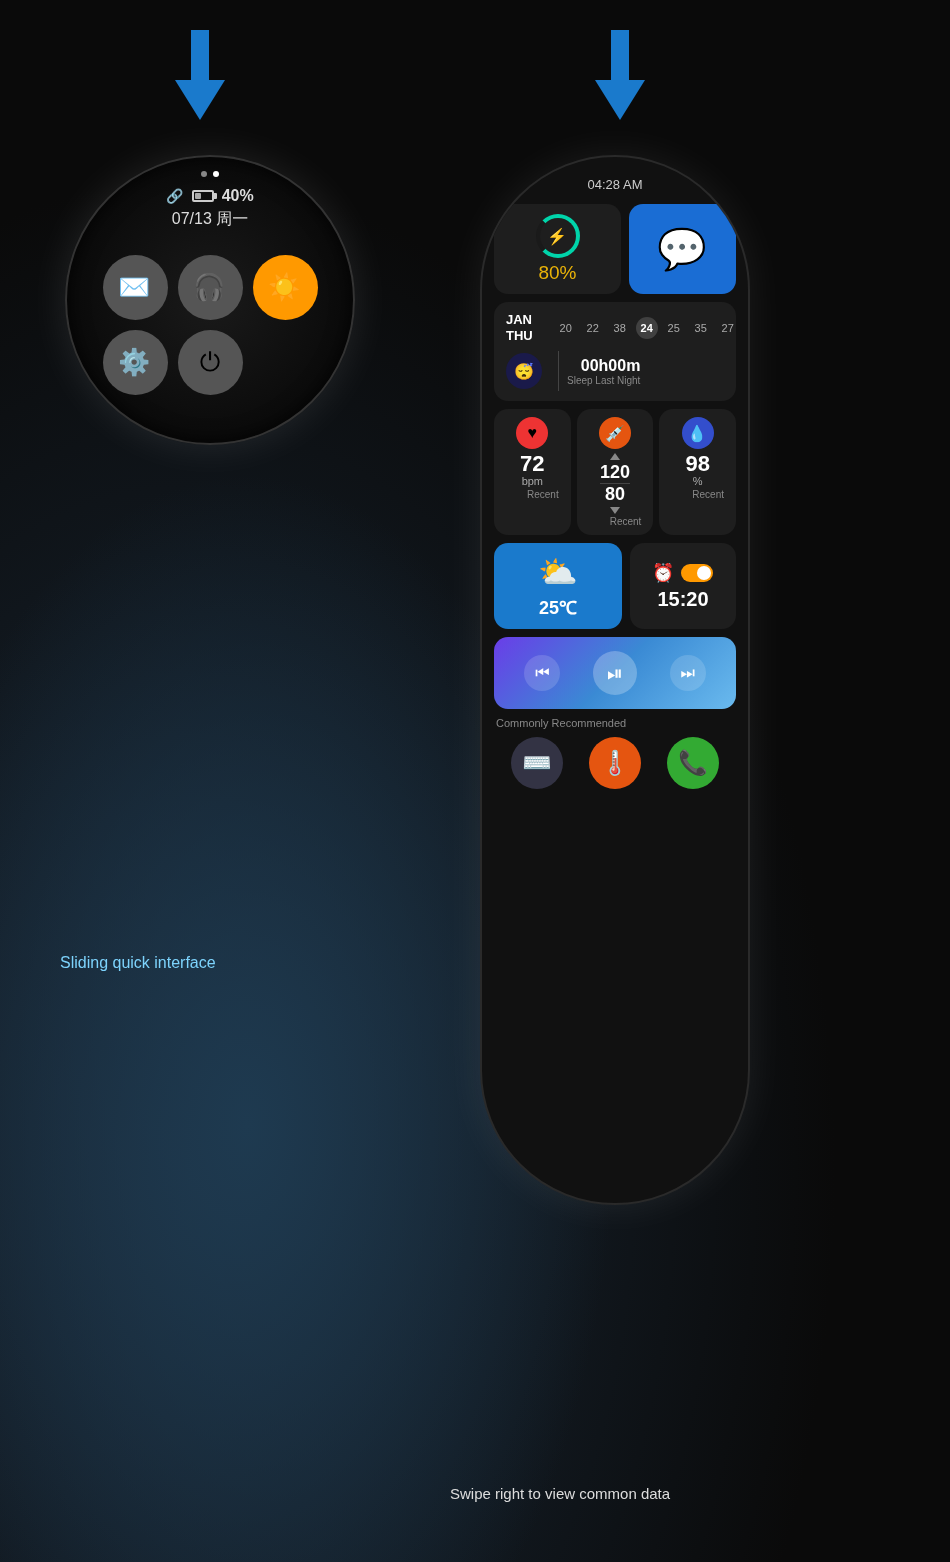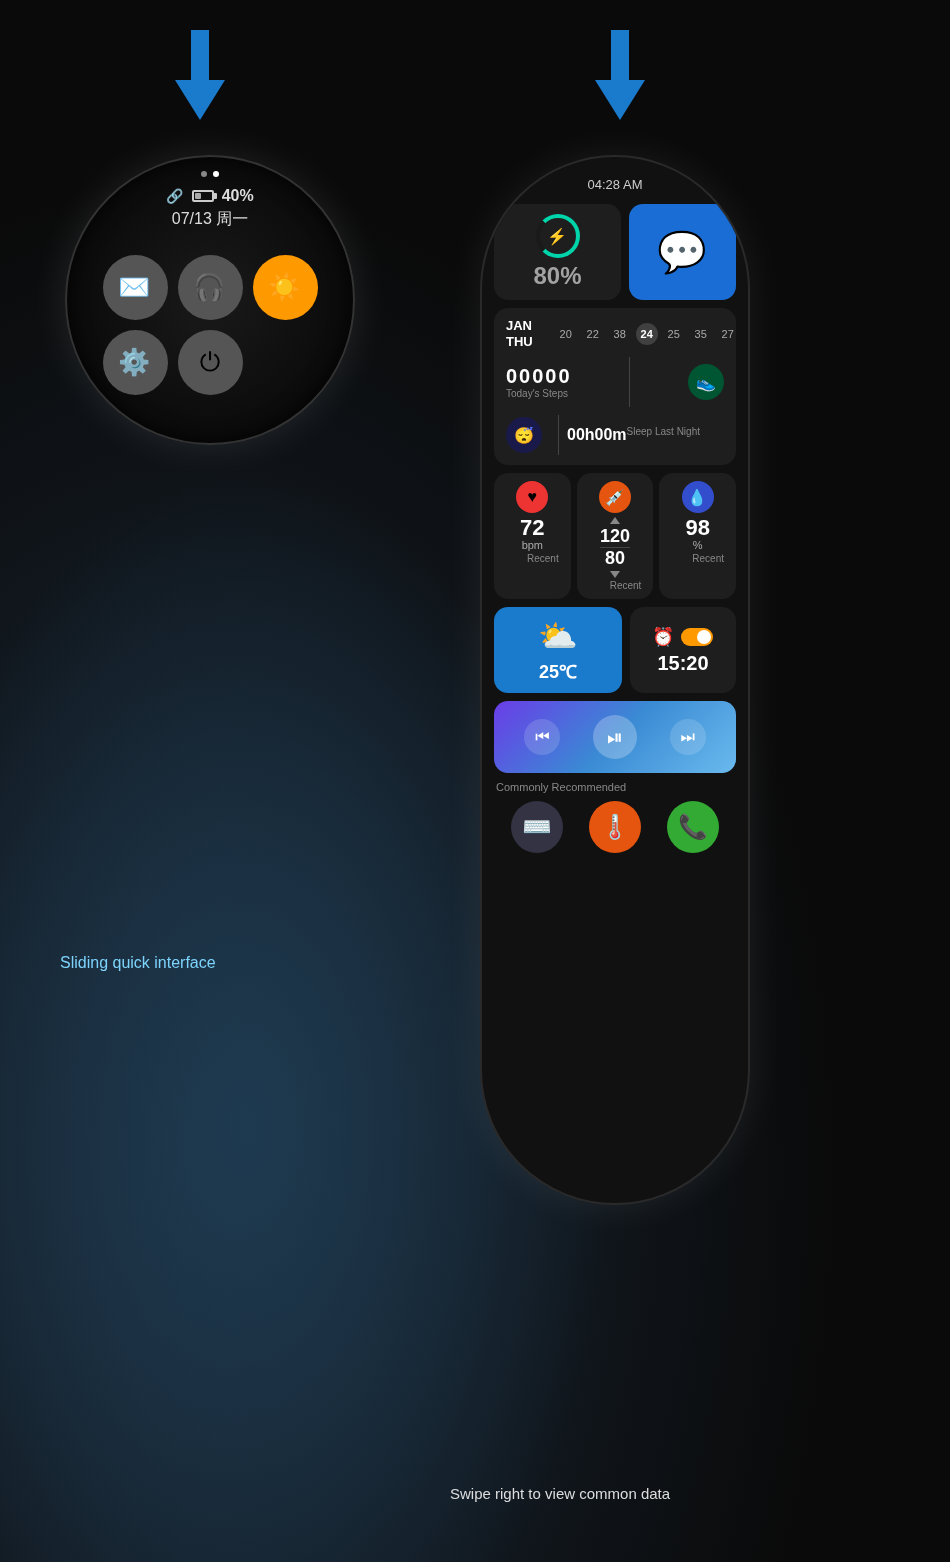--- a/index.html
+++ b/index.html
@@ -173,23 +173,23 @@
       border-top-color: #00d4aa;
       border-right-color: #00d4aa;
       border-bottom-color: #00d4aa;
       display: flex;
       align-items: center;
       justify-content: center;
       position: relative;
       margin-bottom: 4px;
     }
     .charge-pct {
-      color: #a3a3a3;
-      font-size: 24px;
-      font-weight: 700;
+      color: #eab308;
+      font-size: 19px;
+      font-weight: 400;
     }
     .card-message {
       background: #1a6dd4;
       border-radius: 14px;
       display: flex;
       align-items: center;
       justify-content: center;
       flex: 1;
     }
     .msg-icon { font-size: 40px; }
@@ -277,20 +277,22 @@
       background: #1a1a4a;
       border-radius: 50%;
       display: flex;
       align-items: center;
       justify-content: center;
       font-size: 16px;
       margin-right: 8px;
     }
     .sleep-right {
       display: flex;
+      flex-direction: column;
+      align-items: flex-end;
     }
     .sleep-time {
       color: #fff;
       font-size: 16px;
       font-weight: 700;
     }
     .sleep-label {
       color: #888;
       font-size: 10px;
     }
@@ -539,28 +541,20 @@
       <div class="cal-dates">
         <div class="cal-date">20</div>
         <div class="cal-date">22</div>
         <div class="cal-date">38</div>
         <div class="cal-date today">24</div>
         <div class="cal-date">25</div>
         <div class="cal-date">35</div>
         <div class="cal-date">27</div>
       </div>
     </div>
-    <div class="steps-row">
-      <div class="steps-left">
-        <span class="steps-count">00000</span>
-        <span class="steps-label">Today's Steps</span>
-      </div>
-      <div class="divider-v"></div>
-      <div class="steps-icon">👟</div>
-    </div>
     <div class="sleep-row">
       <div class="sleep-icon-wrap">😴</div>
       <div style="width:1px;height:40px;background:#444;margin:0 8px;"></div>
       <div class="sleep-right">
         <span class="sleep-time">00h00m</span>
         <span class="sleep-label">Sleep Last Night</span>
       </div>
     </div>
   </div>
 

